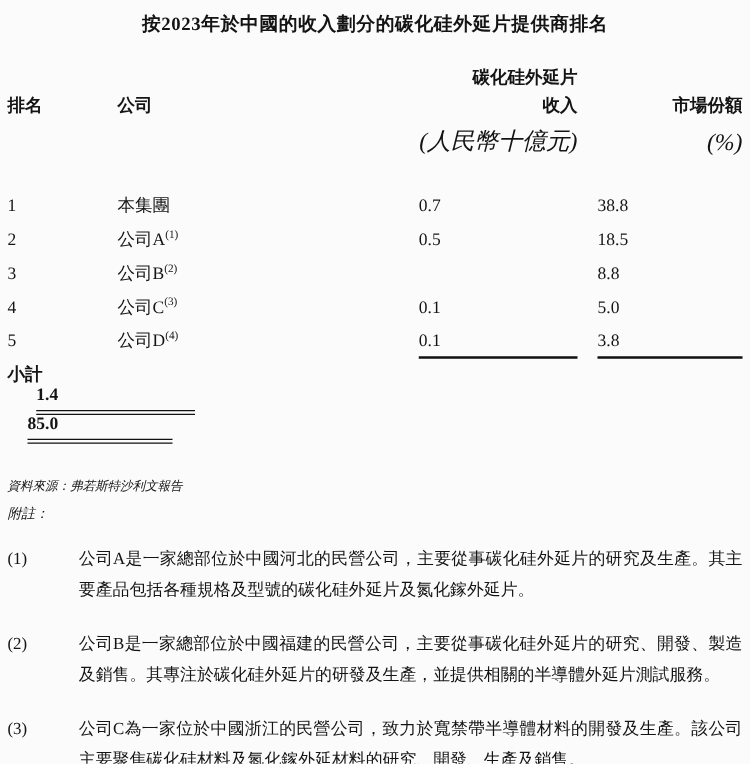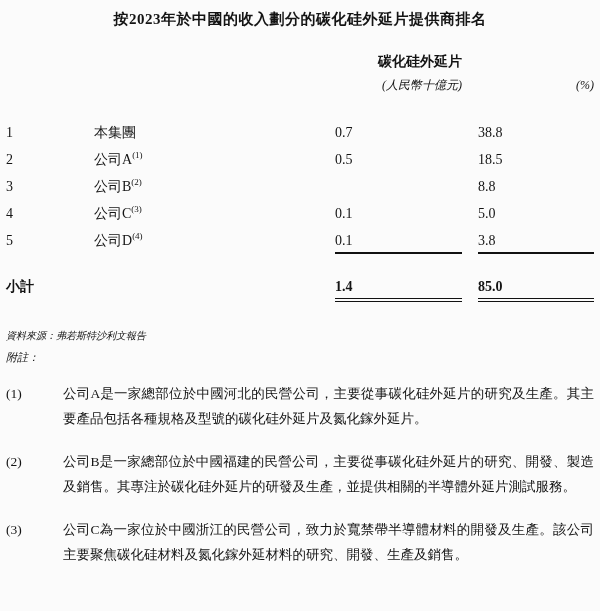--- a/index.html
+++ b/index.html
@@ -23,34 +23,34 @@
   
   .tbl { margin-top:24px; font-size:14px; }
   .trow { display:flex; align-items:baseline; }
   .c-rank   { width:88px;  text-align:left; }
   .c-company{ flex:1;      text-align:left; }
   .c-rev    { width:150px; text-align:right; }
   .c-share  { width:132px; text-align:right; }
 
   .hdr { font-weight:bold;font-family:Liberation Serif, serif; }
   .hrow2 { margin-top:5px; }
-  .hrow3 { margin-top:6px; font-size:12px; }
+  .hrow3 { margin-top:6px; font-size:19px;align-items:flex-end; }
   .unit { font-style:italic; font-weight:normal; }
 
   .body-rows { margin-top:30px; }
   .drow { height:27px; }
   sup.ref { font-size:9px; vertical-align:super; line-height:0; }
 
   .num-span       { display:inline-block; text-align:left; padding-bottom:3px; }
   .w-rev          { width:127px; }
   .w-share        { width:116px; }
   .uline          { border-bottom:2px solid #111; }
   .dline          { border-bottom:4px double #111; font-weight:bold; }
 
-  .subtotal-row { margin-top:19px; font-weight:bold; }
+  .subtotal-row { font-weight:bold;flex-direction:column; }
 
   .source-line {
     margin-top:27px;
     font-style:italic;
     font-size:10px;
   }
   .notes-label {
     margin-top:7px;
     font-style:italic;
     font-size:11px;
@@ -69,20 +69,26 @@
 
   <div class="tbl">
 
     <div class="trow hdr">
       <div class="c-rank"></div>
       <div class="c-company"></div>
       <div class="c-rev">碳化硅外延片</div>
       <div class="c-share"></div>
     </div>
 
+    <div class="trow hdr hrow2">
+      <div class="c-rank">排名</div>
+      <div class="c-company">公司</div>
+      <div class="c-rev">收入</div>
+      <div class="c-share">市場份額</div>
+    </div>
 
     <div class="trow hrow3">
       <div class="c-rank"></div>
       <div class="c-company"></div>
       <div class="c-rev unit">(人民幣十億元)</div>
       <div class="c-share unit">(%)</div>
     </div>
 
     <div class="body-rows">
 

